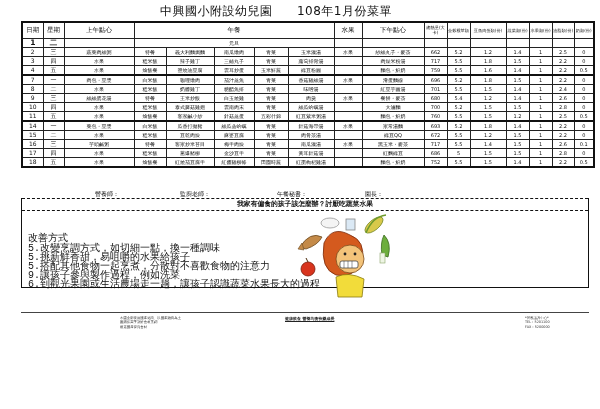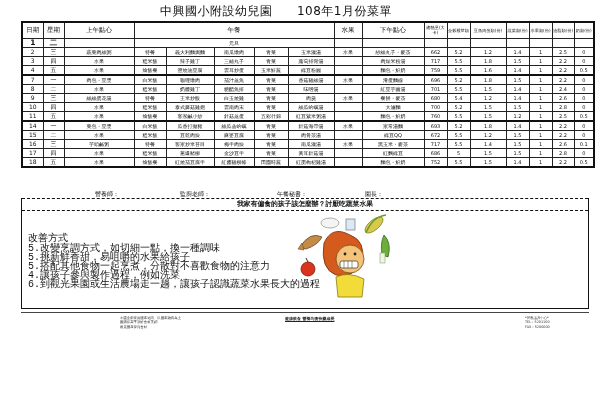--- a/index.html
+++ b/index.html
@@ -10,21 +10,21 @@
   table.menu { position: absolute; top: 21px; left: 21px; width: 567px; border-collapse: collapse; table-layout: fixed; }
   table.menu th, table.menu td { border: 1px solid #222; font-size: 5px; text-align: center; height: 8.9px; line-height: 8px; white-space: nowrap; overflow: hidden; font-weight: normal; }
   table.menu thead th { height: 16px; font-size: 6.5px; line-height: 7px; }
   table.menu thead th.small { font-size: 4.2px; line-height: 5px; white-space: normal; }
   table.menu td.date, table.menu td.week { font-size: 6px; }
   table.menu tr.row-first td.date, table.menu tr.row-first td.week { font-size: 7.5px; font-weight: bold; }
   table.menu tr.week-start td { border-top: 2px solid #111; }
   table.menu { border: 2px solid #111; }
   .signatures { position: absolute; top: 190px; left: 0; width: 600px; font-size: 6px; }
   .signatures span { position: absolute; }
-  .tip-box { position: absolute; top: 198px; left: 21px; width: 568px; height: 111px; border: 1.5px solid #111; border-top: none; }
+  .tip-box { position: absolute; top: 198px; left: 21px; width: 568px; height: 90px; border: 1.5px solid #111; border-top: none; }
   .tip-header { position: absolute; top: 0; left: 0; width: 100%; height: 13px; border-top: 1.5px dashed #111; border-bottom: 1.5px dashed #111; text-align: center; font-size: 6.8px; font-weight: bold; line-height: 11px; }
   .tip-body { position: absolute; top: 36px; left: 6px; font-size: 10px; line-height: 9px; font-family: Liberation Mono, monospace; }
   .tip-body .heading { margin-bottom: 1px; }
   .illustration { position: absolute; top: 15px; left: 270px; width: 120px; height: 90px; }
   .footer { position: absolute; top: 312px; left: 0; width: 600px; }
   .footer-line { position: absolute; top: 0; left: 21px; width: 568px; height: 1px; background: #444; }
   .footer-left { position: absolute; top: 4px; left: 120px; font-size: 3.4px; line-height: 4.3px; color: #333; }
   .footer-center { position: absolute; top: 4px; left: 285px; font-size: 4px; text-decoration: underline; font-weight: bold; color: #222; }
   .footer-right { position: absolute; top: 4px; left: 525px; font-size: 3.4px; line-height: 4.3px; color: #333; }
 </style>
@@ -346,21 +346,21 @@
   <span style="left:365px">園長：</span>
 </div>
 
 <div class="tip-box">
   <div class="tip-header">我家有偏食的孩子該怎麼辦？討厭吃蔬菜水果</div>
   <div class="tip-body">
     <div class="heading">改善方式</div>
     <div>5.改變烹調方式，如切細一點，換一種調味</div>
     <div>5.挑新鮮香甜，易咀嚼的水果給孩子</div>
     <div>5.搭配其他食物一起烹煮，分散對不喜歡食物的注意力</div>
-    <div>4.讓孩子參與製作過程，例如洗菜</div>
+    <div>9.讓孩子參與製作過程，例如洗菜</div>
     <div>6.到觀光果園或生活農場走一趟，讓孩子認識蔬菜水果長大的過程</div>
   </div>
   <svg class="illustration" viewBox="0 0 120 90">
 
     <ellipse cx="38" cy="10" rx="9" ry="5" fill="#f4f4f4" stroke="#999" stroke-width="0.8"></ellipse>
 
     <rect x="54" y="6" width="9" height="11" fill="#dbe9f5" stroke="#888" stroke-width="0.8"></rect>
 
     <ellipse cx="82" cy="12" rx="5" ry="11" transform="rotate(50 82 12)" fill="#d8c94a" stroke="#7a8c2a" stroke-width="0.8"></ellipse>
     <path d="M74 20 Q80 4 94 2" fill="none" stroke="#6c9a2c" stroke-width="1.5"></path>

